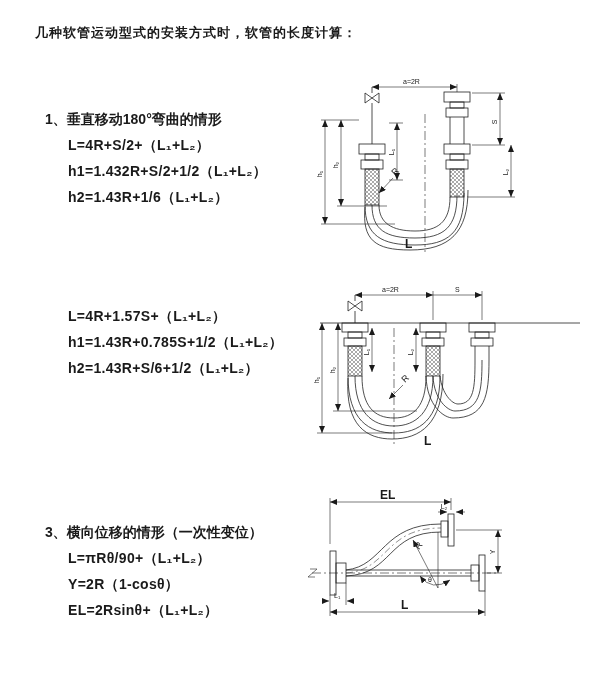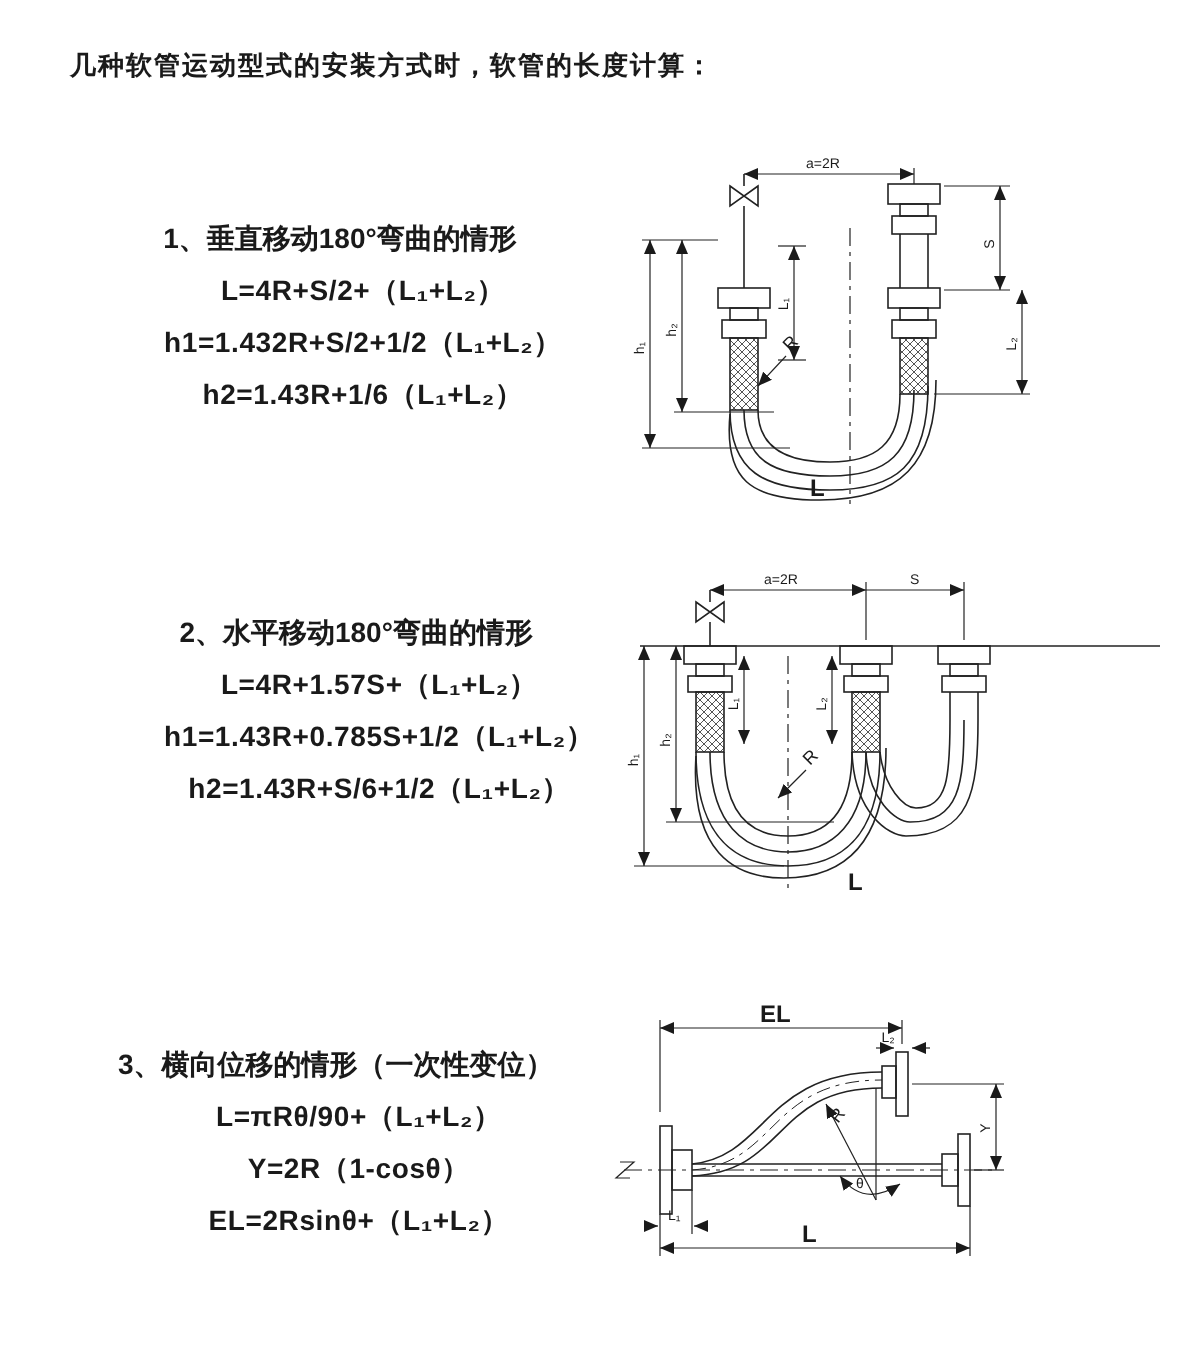--- a/index.html
+++ b/index.html
@@ -1,26 +1,26 @@
 <!DOCTYPE html>
 <html><head>
 <meta charset="utf-8">
 <style>
   html,body{margin:0;padding:0;background:#fff;}
   #page{position:relative;width:600px;height:675px;background:#ffffff;overflow:hidden;
         font-family:"Liberation Sans","DejaVu Sans",sans-serif;color:#1a1a1a;
         border-bottom:2px solid #c8c8c8;}
   .title{position:absolute;left:35px;top:24px;font-size:13px;font-weight:bold;letter-spacing:1px;}
-  .section{position:absolute;left:59px;text-align:center;}
+  .section{position:absolute;left:45px;}
   .sec1{top:106px;} .sec2{top:303px;} .sec3{top:519px;}
   .line{height:26px;line-height:26px;font-size:14px;font-weight:bold;white-space:nowrap;}
   .heading{font-size:14px;}
   .formula{margin-left:23px;letter-spacing:0.3px;}
   .diagram{position:absolute;}
-  .d1{left:315px;top:72px;} .d2{left:312px;top:280px;} .d3{left:298px;top:500px;}
+  .d1{left:315px;top:72px;} .d2{left:312px;top:280px;} .d3{left:298px;top:488px;}
   svg{display:block;}
   svg text{font-family:"Liberation Sans","DejaVu Sans",sans-serif;fill:#1a1a1a;}
   .dimtxt{font-size:7px;}
   .bigtxt{font-size:12px;font-weight:bold;}
   .medtxt{font-size:9px;}
 </style>
 </head>
 <body>
 
 <div id="page">
@@ -28,21 +28,20 @@
   <div class="title">几种软管运动型式的安装方式时，软管的长度计算：</div>
 
   <div class="section sec1">
     <div class="line heading">1、垂直移动180°弯曲的情形</div>
     <div class="line formula">L=4R+S/2+（L₁+L₂）</div>
     <div class="line formula">h1=1.432R+S/2+1/2（L₁+L₂）</div>
     <div class="line formula">h2=1.43R+1/6（L₁+L₂）</div>
   </div>
 
   <div class="section sec2">
-    <div class="line heading">2、水平移动180°弯曲的情形</div>
     <div class="line formula">L=4R+1.57S+（L₁+L₂）</div>
     <div class="line formula">h1=1.43R+0.785S+1/2（L₁+L₂）</div>
     <div class="line formula">h2=1.43R+S/6+1/2（L₁+L₂）</div>
   </div>
 
   <div class="section sec3">
     <div class="line heading">3、横向位移的情形（一次性变位）</div>
     <div class="line formula">L=πRθ/90+（L₁+L₂）</div>
     <div class="line formula">Y=2R（1-cosθ）</div>
     <div class="line formula">EL=2Rsinθ+（L₁+L₂）</div>

